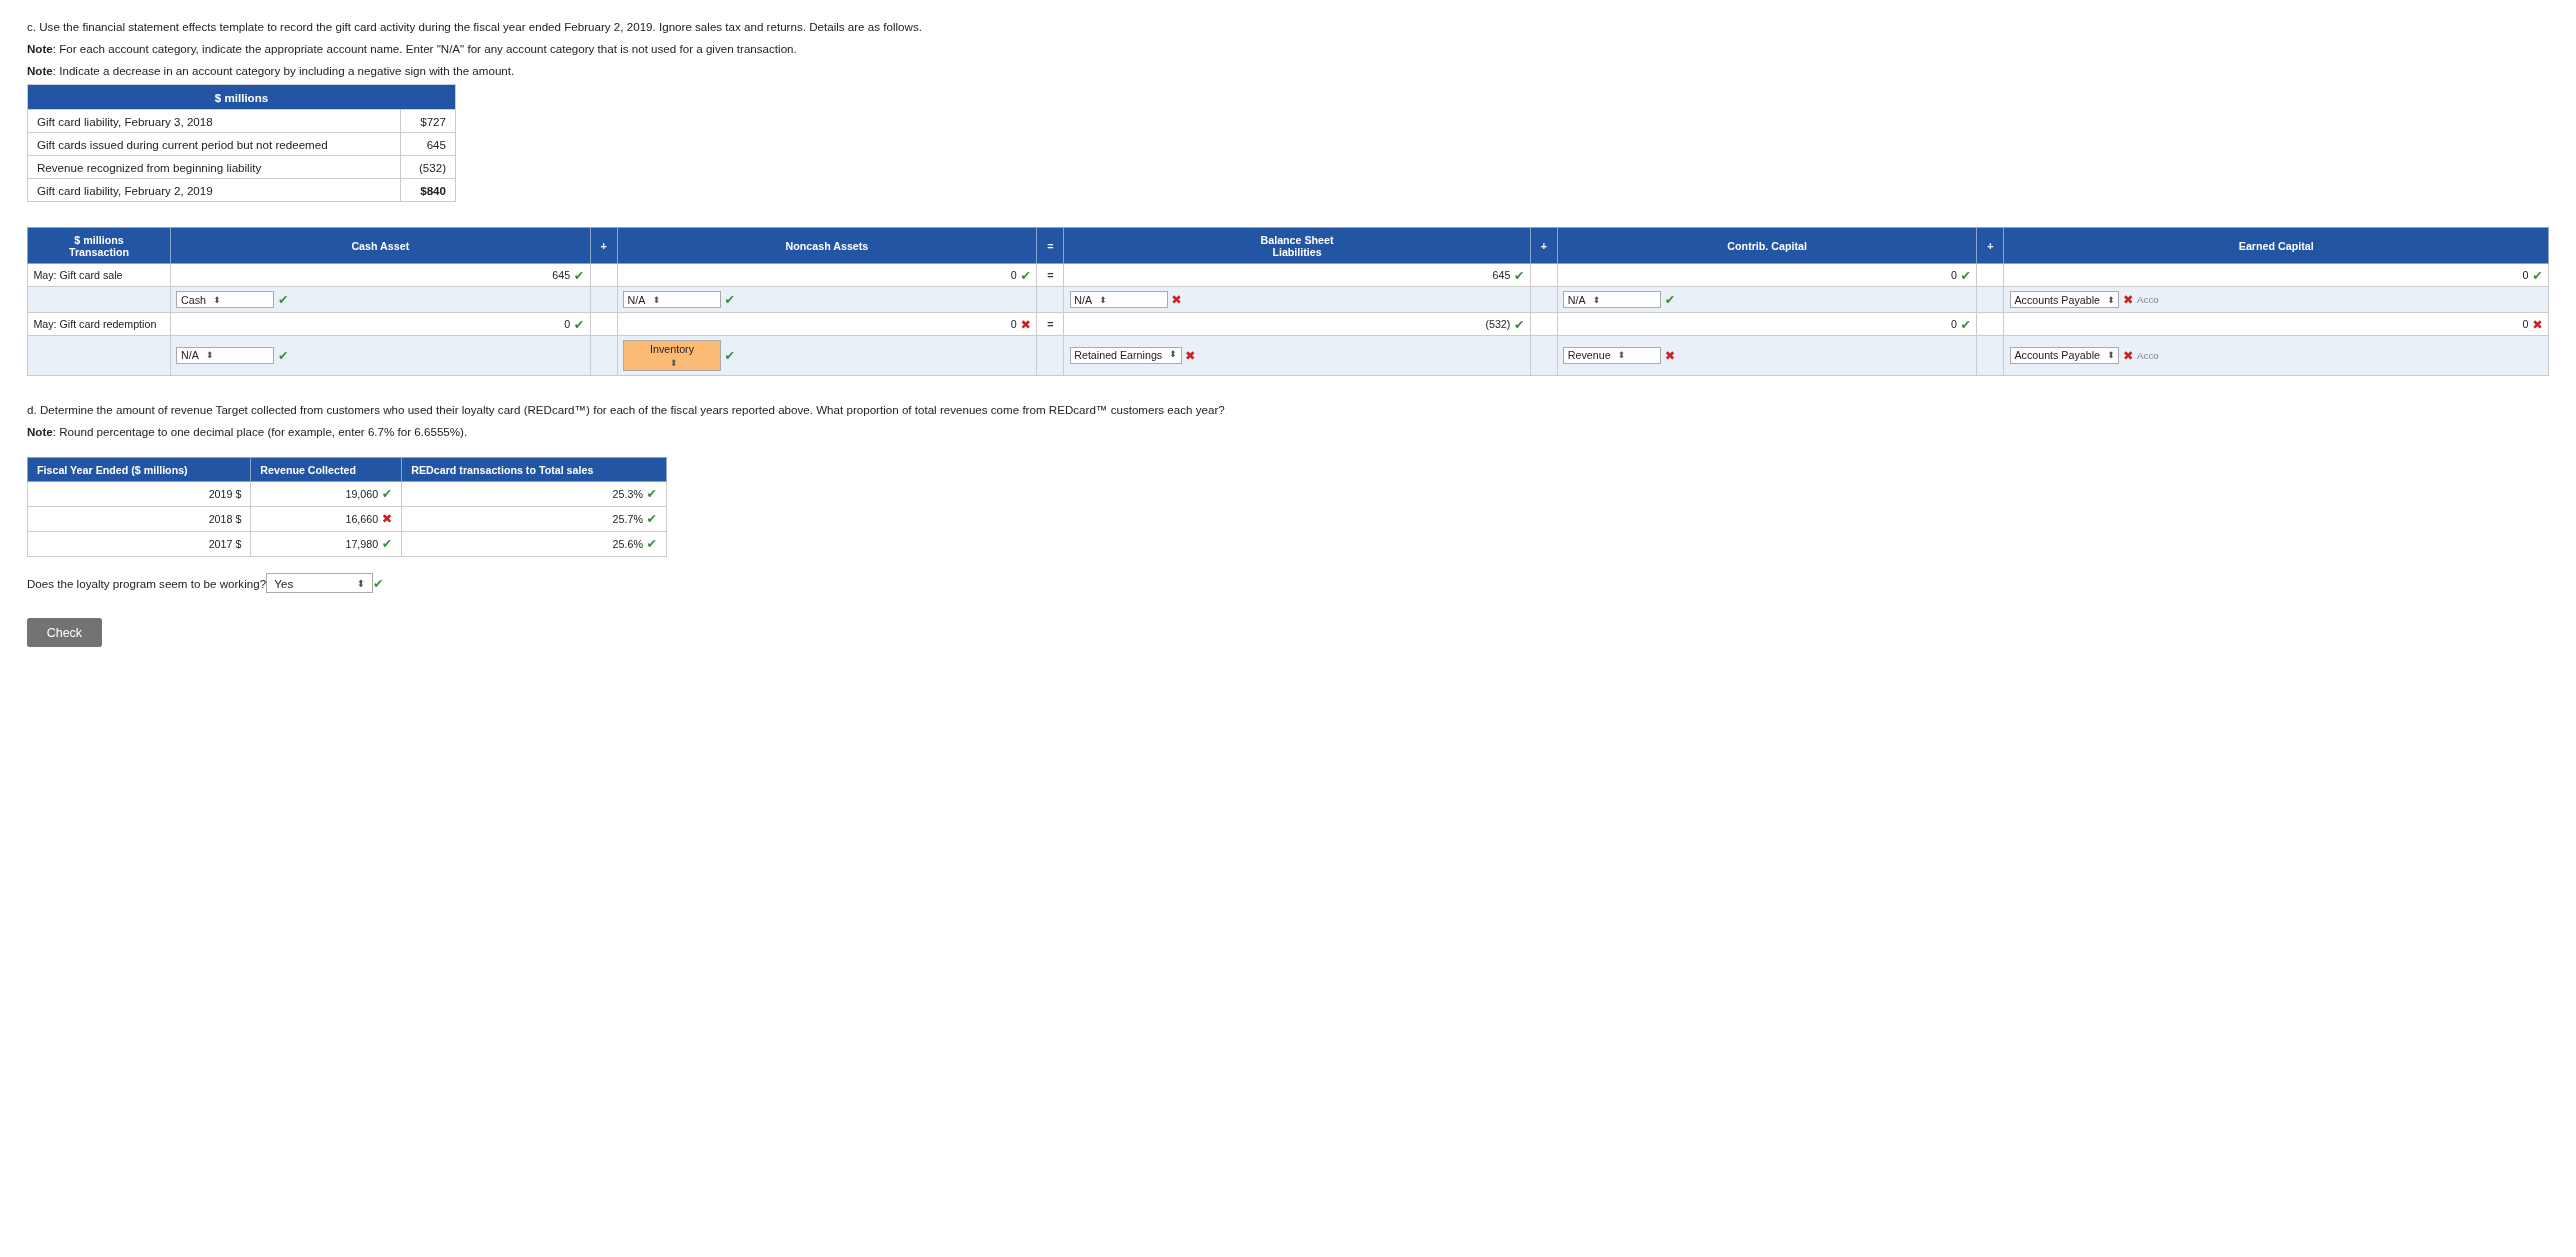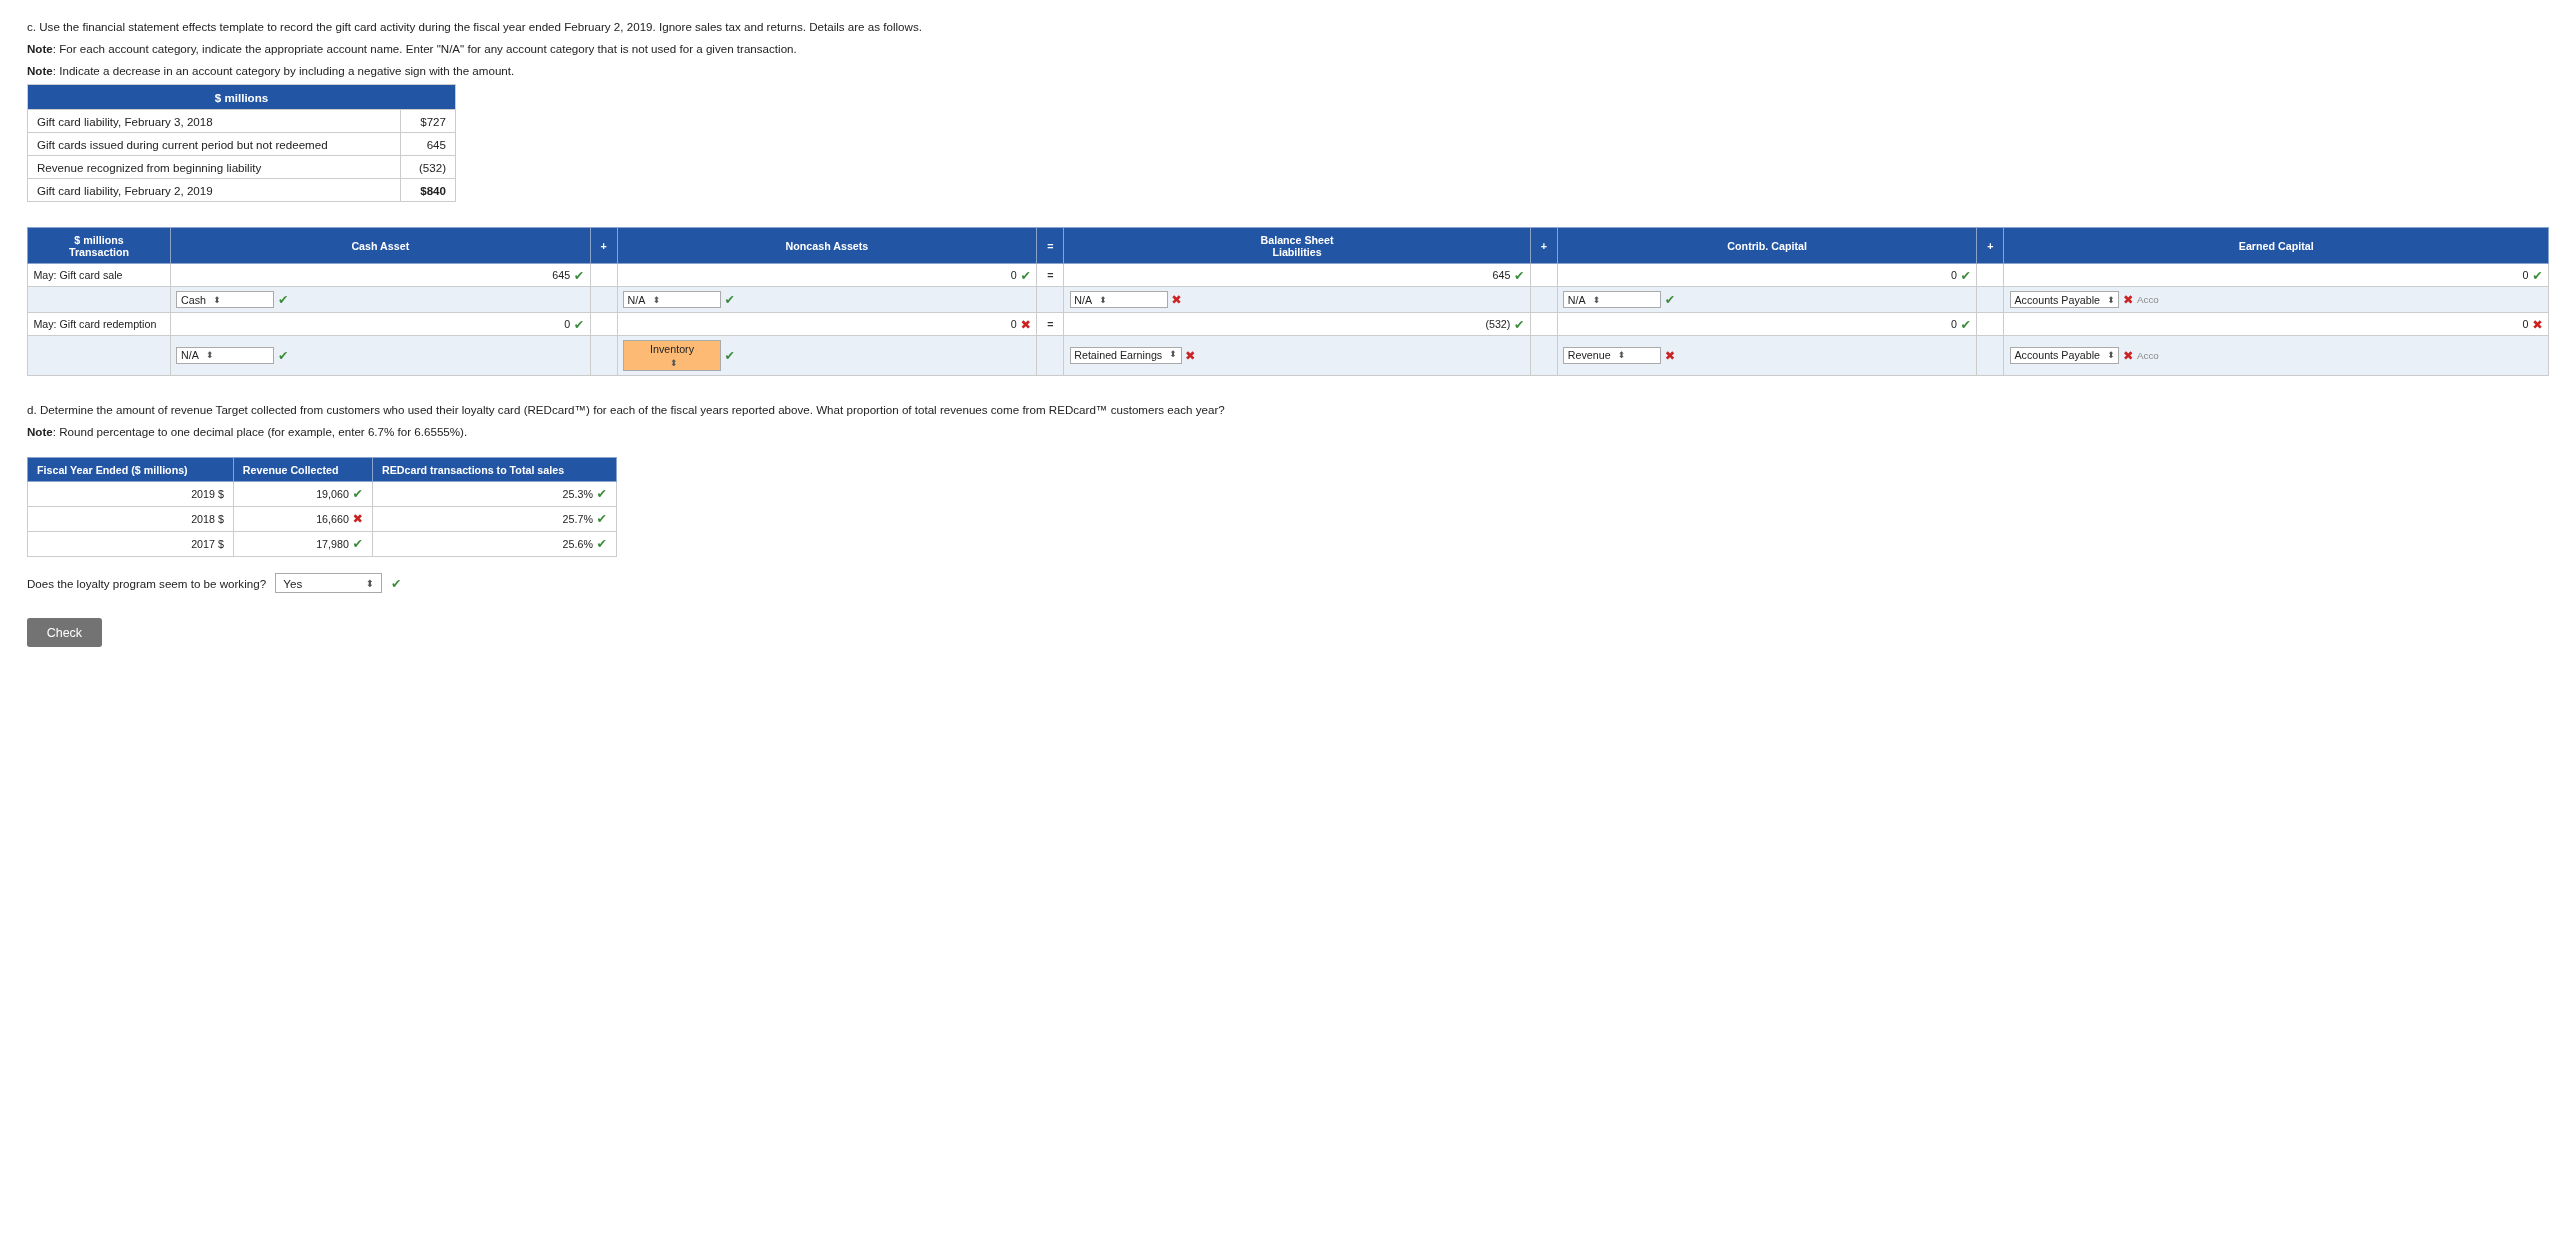--- a/index.html
+++ b/index.html
@@ -90,42 +90,41 @@
       padding: 1.8px 3.6px;
       font-size: 10.7px;
       min-width: 116px;
       cursor: pointer;
       gap: 3.6px;
     }
 
     
     .fy-table {
       border-collapse: collapse;
-      width: 590px;
+      width: 640px;
       margin-bottom: 16px;
     }
     .fy-table .header-row td {
       background: #2255a4;
       color: #fff;
       font-weight: bold;
       padding: 5.4px 9px;
       border: 0.9px solid #8aa4cc;
       font-size: 10.7px;
     }
     .fy-table td {
       padding: 4.5px 9px;
       border: 0.9px solid #ccc;
       font-size: 10.7px;
     }
     .fy-table .right { text-align: right; }
 
     .loyalty-row {
       display: flex;
       align-items: center;
-      gap: 9px;
       margin-bottom: 25px;
     }
     .loyalty-row label { font-size: 11.6px; }
     .loyalty-select {
       display: inline-flex;
       align-items: center;
       border: 0.9px solid #aaa;
       background: #fff;
       padding: 2.7px 7.2px;
       min-width: 107px;

